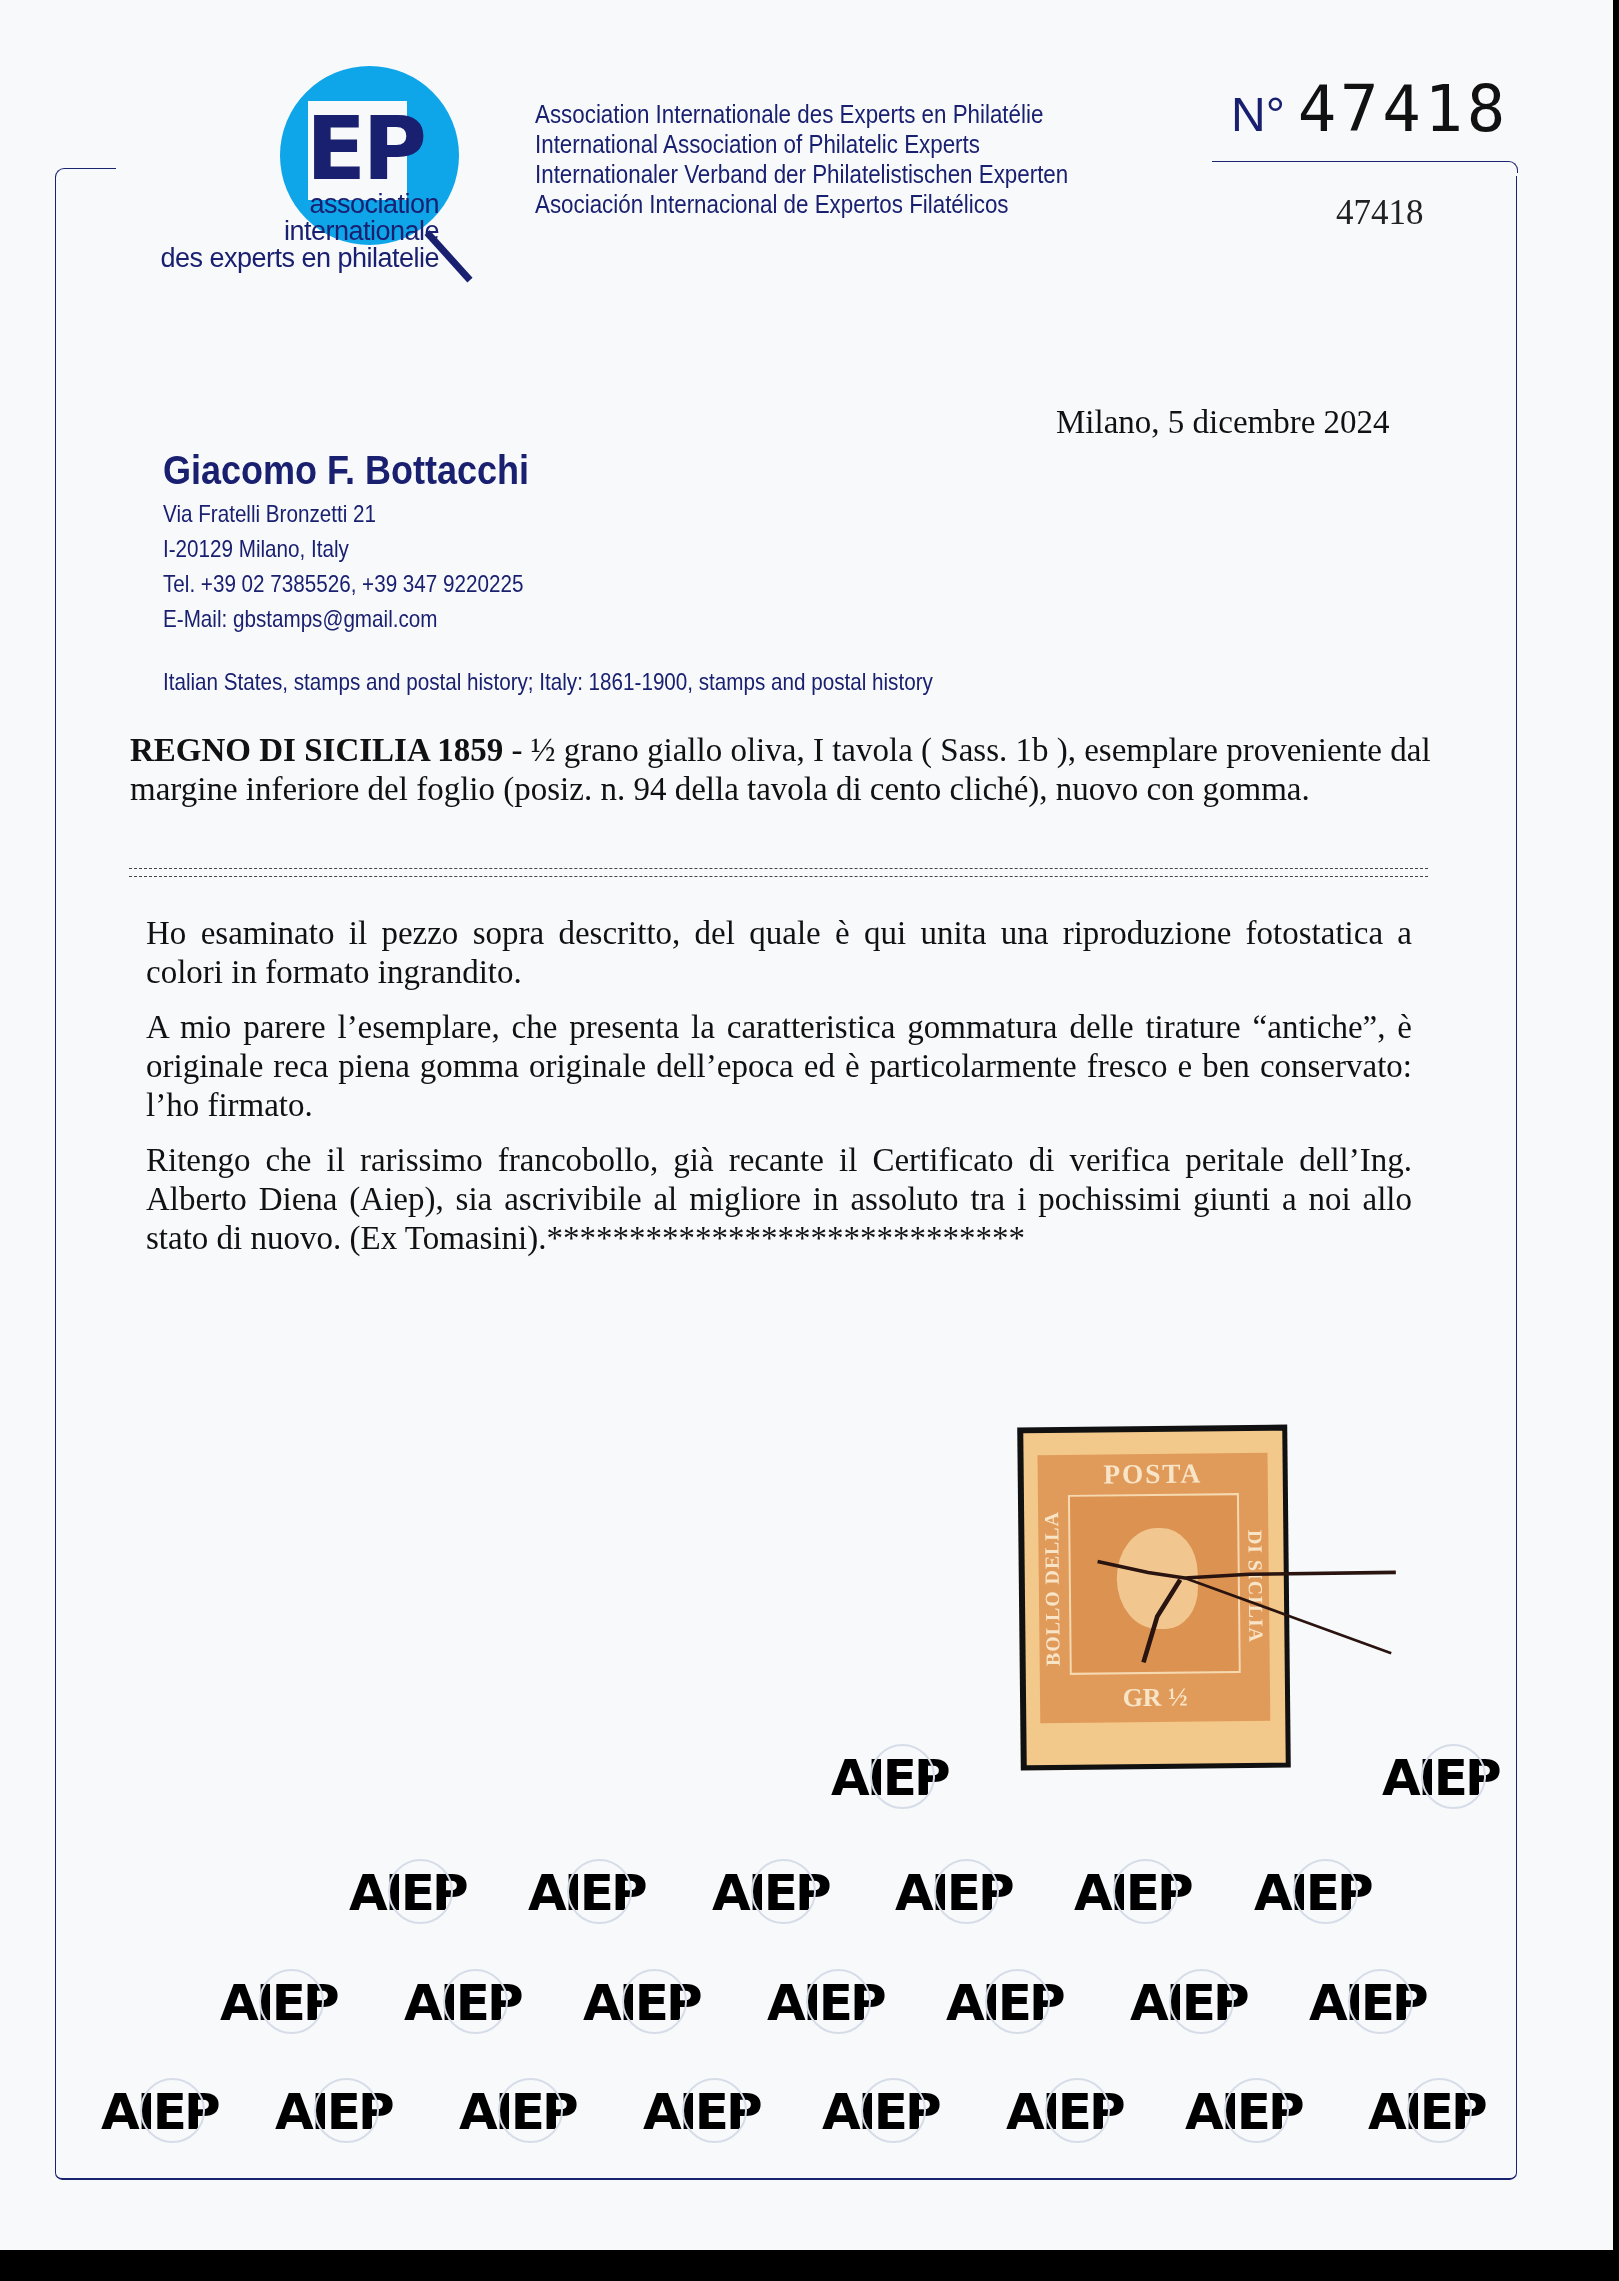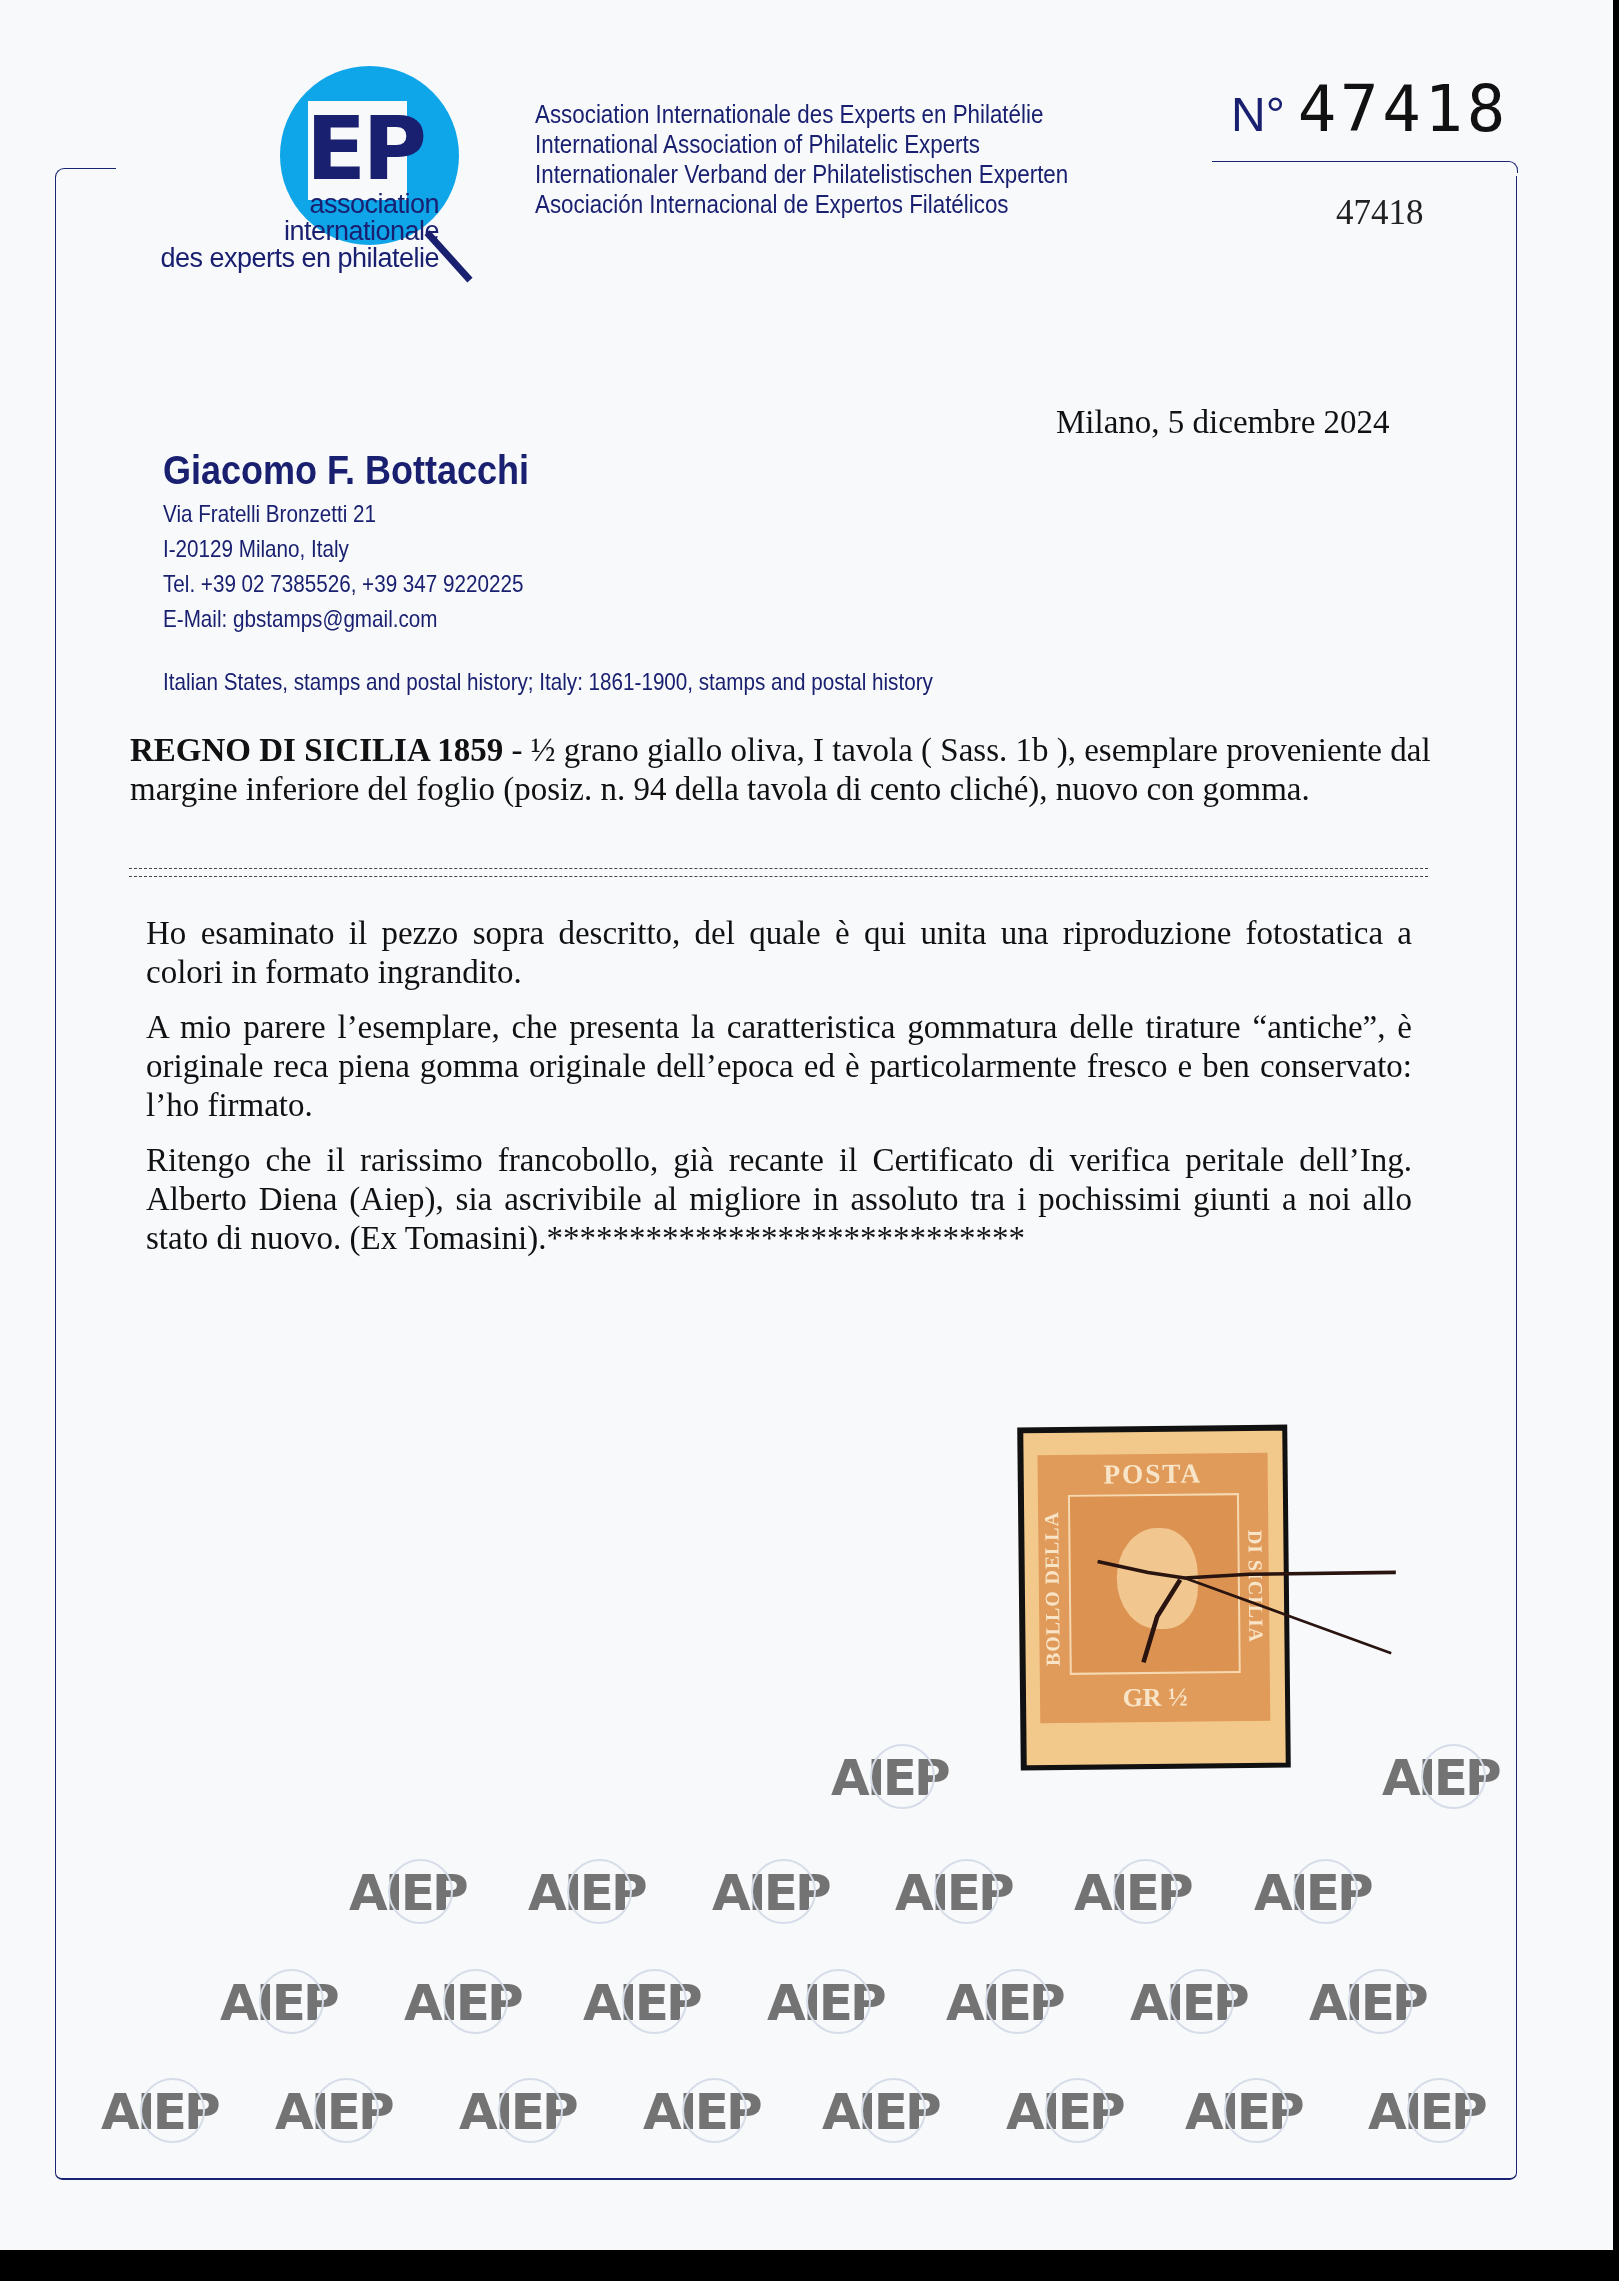--- a/index.html
+++ b/index.html
@@ -82,21 +82,21 @@
     .stamp { width: 100%; height: 100%; background: #f2c98a; position: relative; overflow: hidden; }
     .stamp .field { position: absolute; left: 14.7px; top: 22px; right: 14.7px; bottom: 42px; background: #e09a5a; }
     .stamp .inner { position: absolute; left: 44px; top: 62px; right: 44px; bottom: 90px; border: 2.8px solid #f6d9b0; background: #dc9352; }
     .stamp .head { position: absolute; left: 92px; top: 96px; width: 81px; height: 101px; border-radius: 50% 45% 40% 50%; background: #f1c68f; }
     .stamp .posta { position: absolute; left: 0; right: 0; top: 26px; text-align: center; color: #f8e4c6; font-size: 27.5px; font-weight: bold; letter-spacing: 1.8px; }
     .stamp .gr { position: absolute; left: 0; right: 0; bottom: 51px; text-align: center; color: #f8e4c6; font-size: 26px; font-weight: bold; }
     .stamp .side-l { position: absolute; left: 16.5px; top: 64px; height: 184px; width: 27.5px; writing-mode: vertical-rl; transform: rotate(180deg); color: #f8e4c6; font-size: 20px; font-weight: bold; text-align: center; letter-spacing: 0.9px; }
     .stamp .side-r { position: absolute; right: 16.5px; top: 64px; height: 184px; width: 27.5px; writing-mode: vertical-rl; color: #f8e4c6; font-size: 20px; font-weight: bold; text-align: center; letter-spacing: 0.9px; }
     .sig { position: absolute; left: 1093px; top: 1552px; width: 312px; height: 129px; }
     
-    .wm { position: absolute; font-family: "DejaVu Sans", sans-serif; font-weight: bold; color: #737373; font-size: 50px; letter-spacing: -2.8px; }
+    .wm { position: absolute; font-family: "DejaVu Sans", sans-serif; font-weight: bold; color: #000000; font-size: 50px; letter-spacing: -2.8px; }
     .wm::after { content: ""; position: absolute; left: 39px; top: -5.5px; width: 61px; height: 61px; border: 2.8px solid #d6dde8; border-radius: 50%; }
   </style>
 </head>
 <body>
 
 <div class="page">
 
   <div class="frame-top-left"></div>
   <div class="frame-top-right"></div>
   <div class="frame-body"></div>

